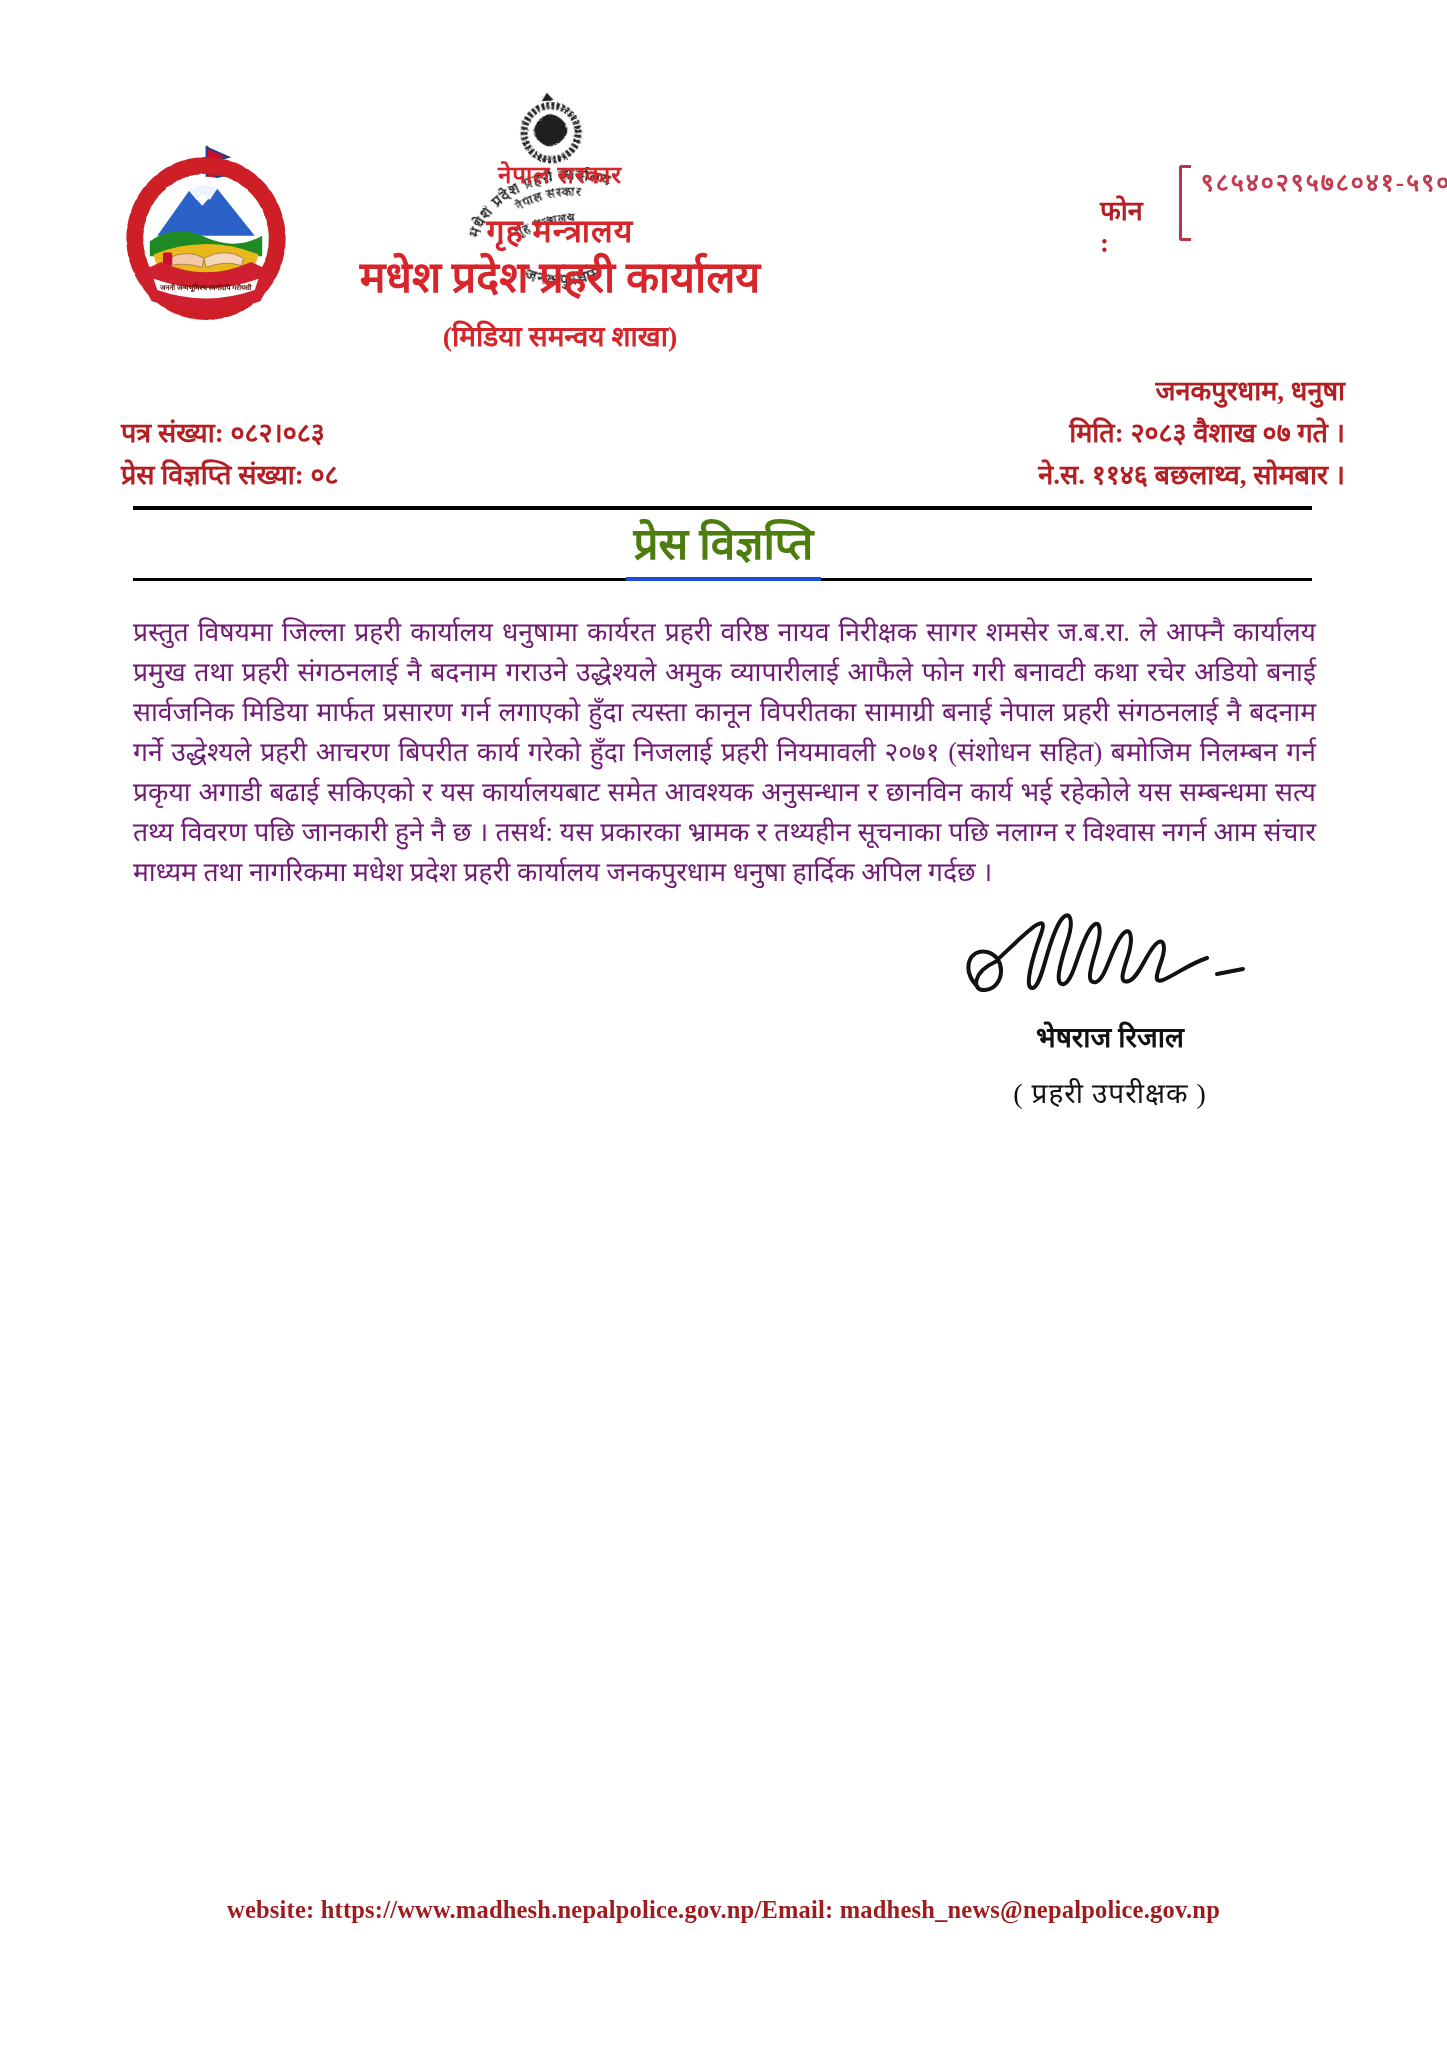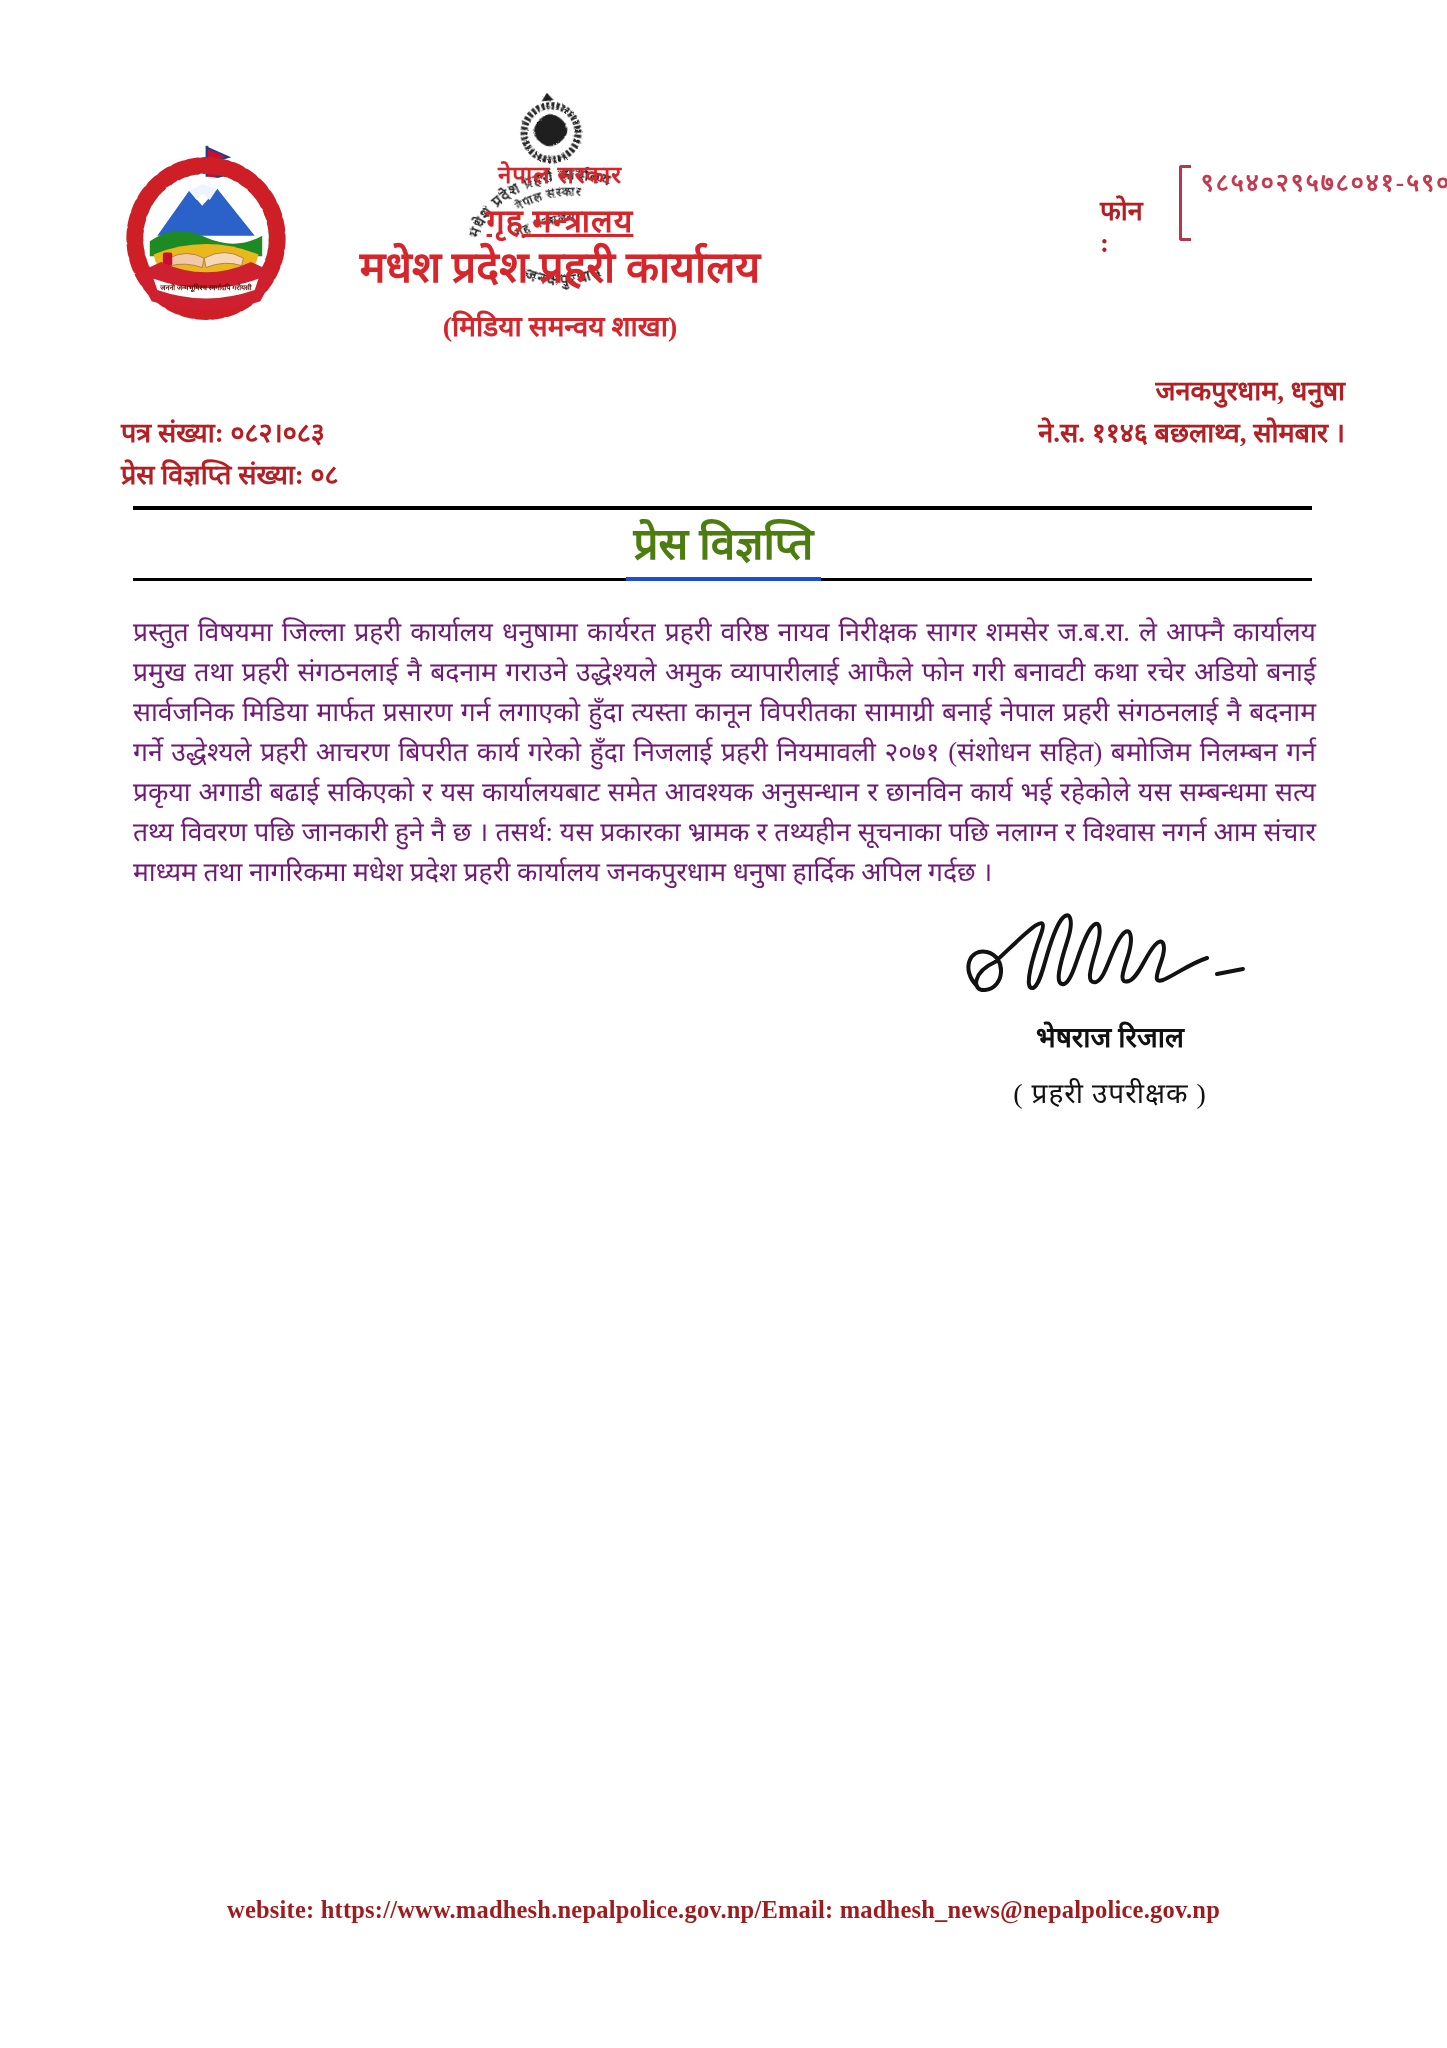--- a/index.html
+++ b/index.html
@@ -15,21 +15,21 @@
   .abs { position:absolute; }
 
   
   .logo { left:112px; top:142px; width:188px; height:178px; z-index:3; }
   .stamp { left:462px; top:88px; width:196px; height:222px; z-index:1; opacity:.92; }
   .head-center {
     left:330px; top:118px; width:460px; text-align:center; z-index:2;
     color:#d6262b; font-weight:bold;
   }
   .govt-line     { font-size:24px; letter-spacing:1px;margin-top:39px; }
-  .ministry-line { font-size:32px; margin-top:8px; letter-spacing:1px;text-decoration:underline; }
+  .ministry-line { font-size:32px; margin-top:18px; letter-spacing:1px; }
   .office-line   { font-size:43px; margin-top:4px; line-height:1.05; white-space:nowrap; letter-spacing:0; }
   .branch-line   { font-size:28px; margin-top:16px; }
 
   .phone-block { left:1100px; top:165px; display:flex; z-index:2; }
   .phone-label { font-size:27px; font-weight:bold; color:#b41f24; margin-top:26px; }
   .phone-bracket {
     width:14px; height:76px; margin:0 10px 0 34px;
     border-left:3px solid #b5374a;
     border-top:3px solid #b5374a;
     border-bottom:3px solid #b5374a;
@@ -160,20 +160,21 @@
     <span class="phone-label">फोन :</span>
     <span class="phone-bracket"></span>
     <span class="phone-numbers">
       <span class="phone-number">९८५४०२९५७८</span>
       <span class="phone-number">०४१-५९००११</span>
     </span>
   </div>
 
   <div class="abs place-date">
     <div>जनकपुरधाम, धनुषा</div>
+    <div>मिति: २०८३ वैशाख ०७ गते ।</div>
     <div>ने.स. ११४६ बछलाथ्व, सोमबार ।</div>
   </div>
 
   <div class="abs letter-block">
     <div>पत्र संख्या: ०८२।०८३</div>
     <div>प्रेस विज्ञप्ति संख्या: ०८</div>
   </div>
 
   <div class="abs rule rule-1"></div>
   <div class="abs title-wrap">

